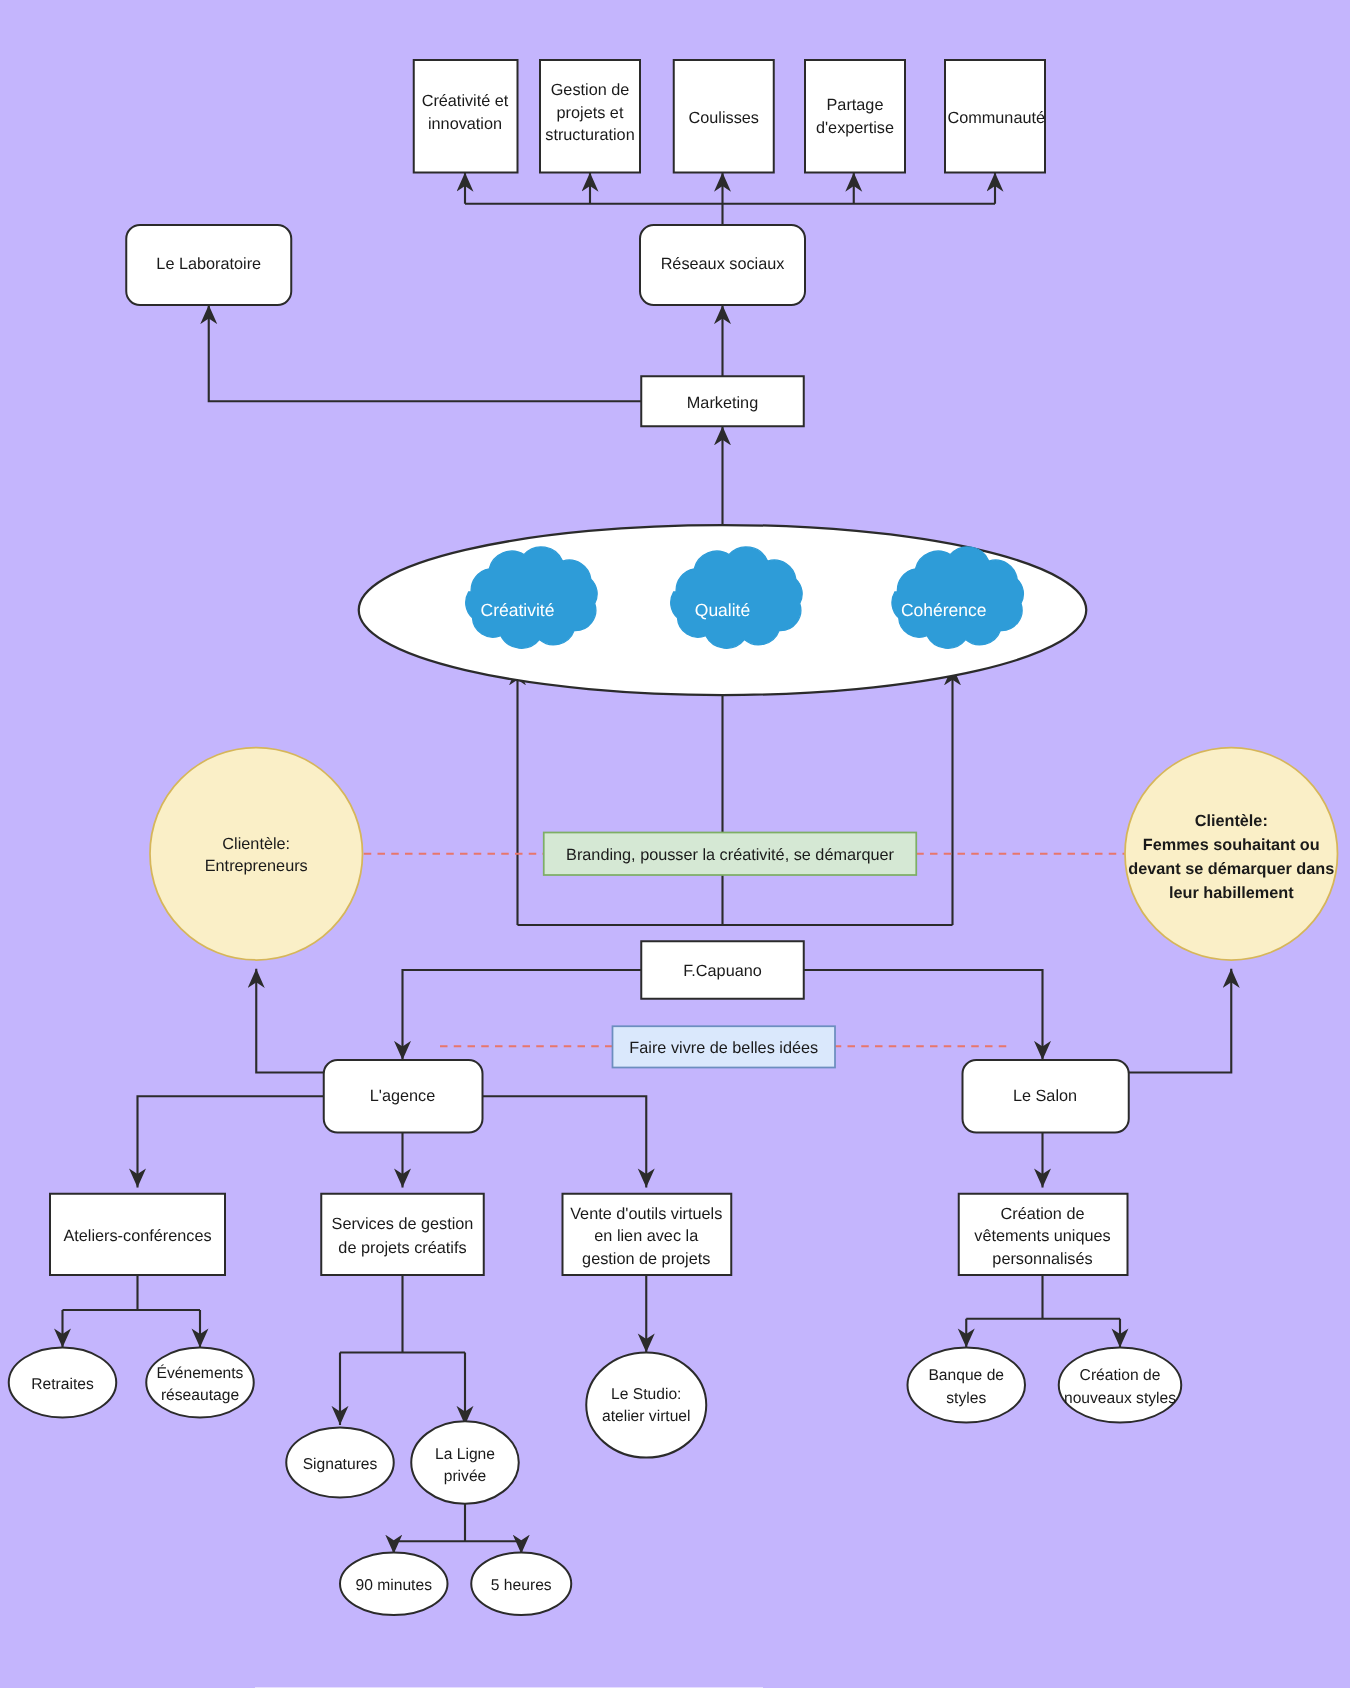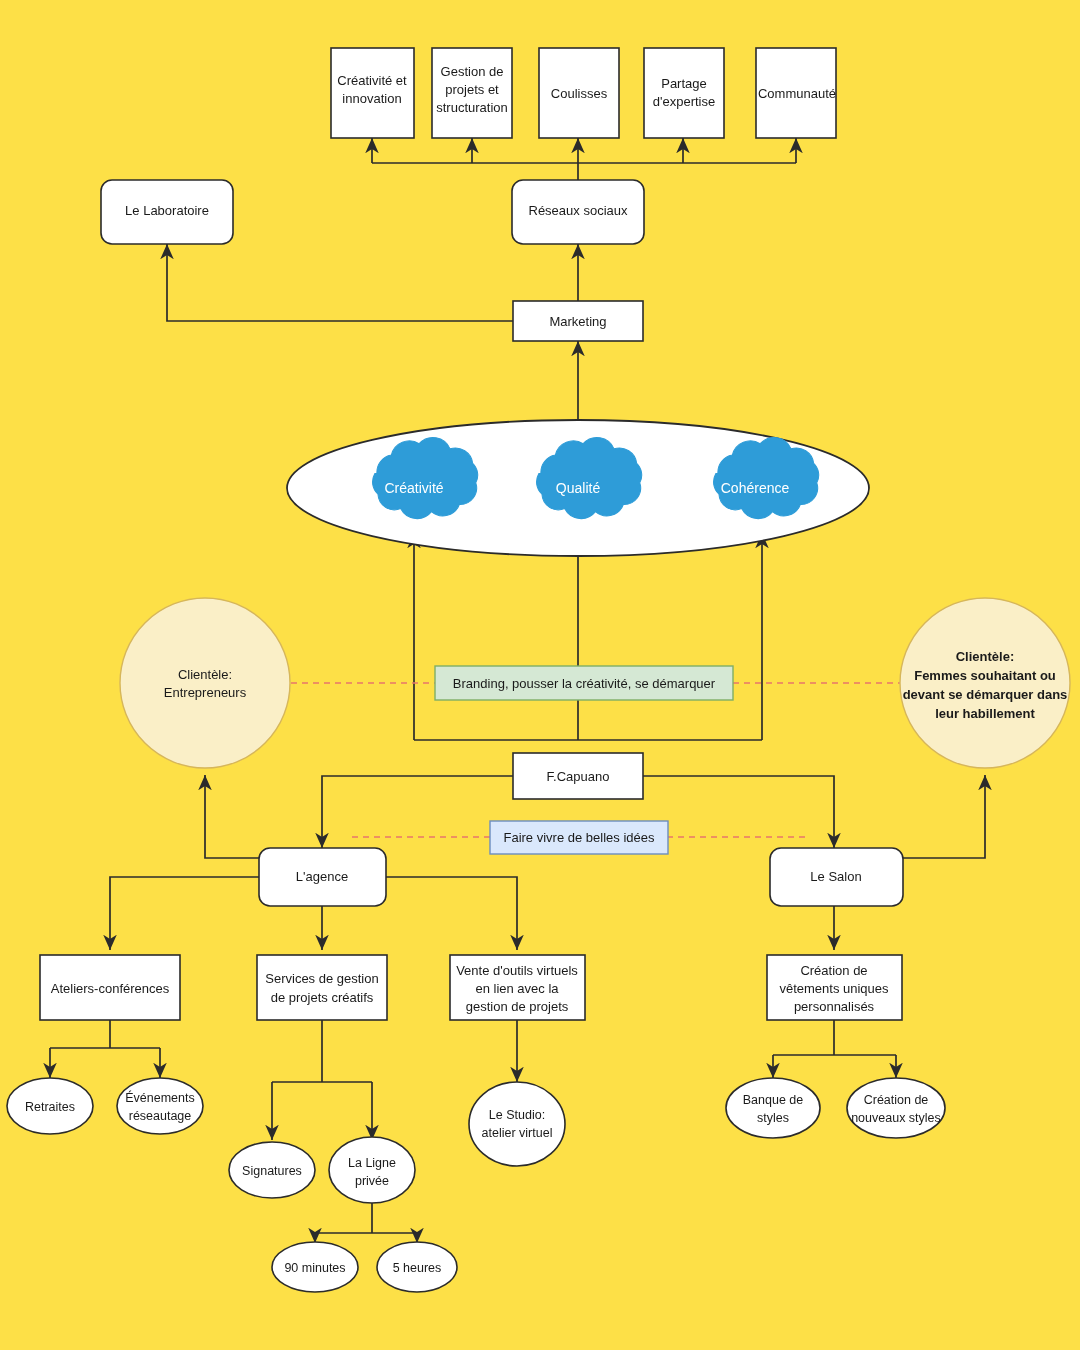--- a/index.html
+++ b/index.html
@@ -1,16 +1,16 @@
 <!DOCTYPE html>
 <html><head>
 <meta charset="utf-8">
 <style>
   html,body{margin:0;padding:0;background:#ffffff;}
-  #stage{position:relative;width:1080px;height:1350px;background:#fde047;overflow:hidden;
+  #stage{position:relative;width:1080px;height:1350px;background:#c4b5fd;overflow:hidden;
          font-family:"Liberation Sans",sans-serif;}
   svg#diagram{position:absolute;left:0;top:0;width:1080px;height:1350px;display:block;}
   .nodetext{font-family:"Liberation Sans",sans-serif;font-size:13px;fill:#1a1a1a;}
   .nodetext.small{font-size:12.5px;}
   .cloudtext{font-family:"Liberation Sans",sans-serif;font-size:14px;fill:#ffffff;}
   .bold{font-weight:bold;}
   .shape{fill:#ffffff;stroke:#2b2b2b;stroke-width:1.6;}
   .cloud{fill:#2E9CD8;stroke:#2E9CD8;stroke-width:1;}
   .circleY{fill:#FAEFC7;stroke:#D6B65A;stroke-width:1.4;}
   .ell{fill:#ffffff;stroke:#2b2b2b;stroke-width:1.6;}

